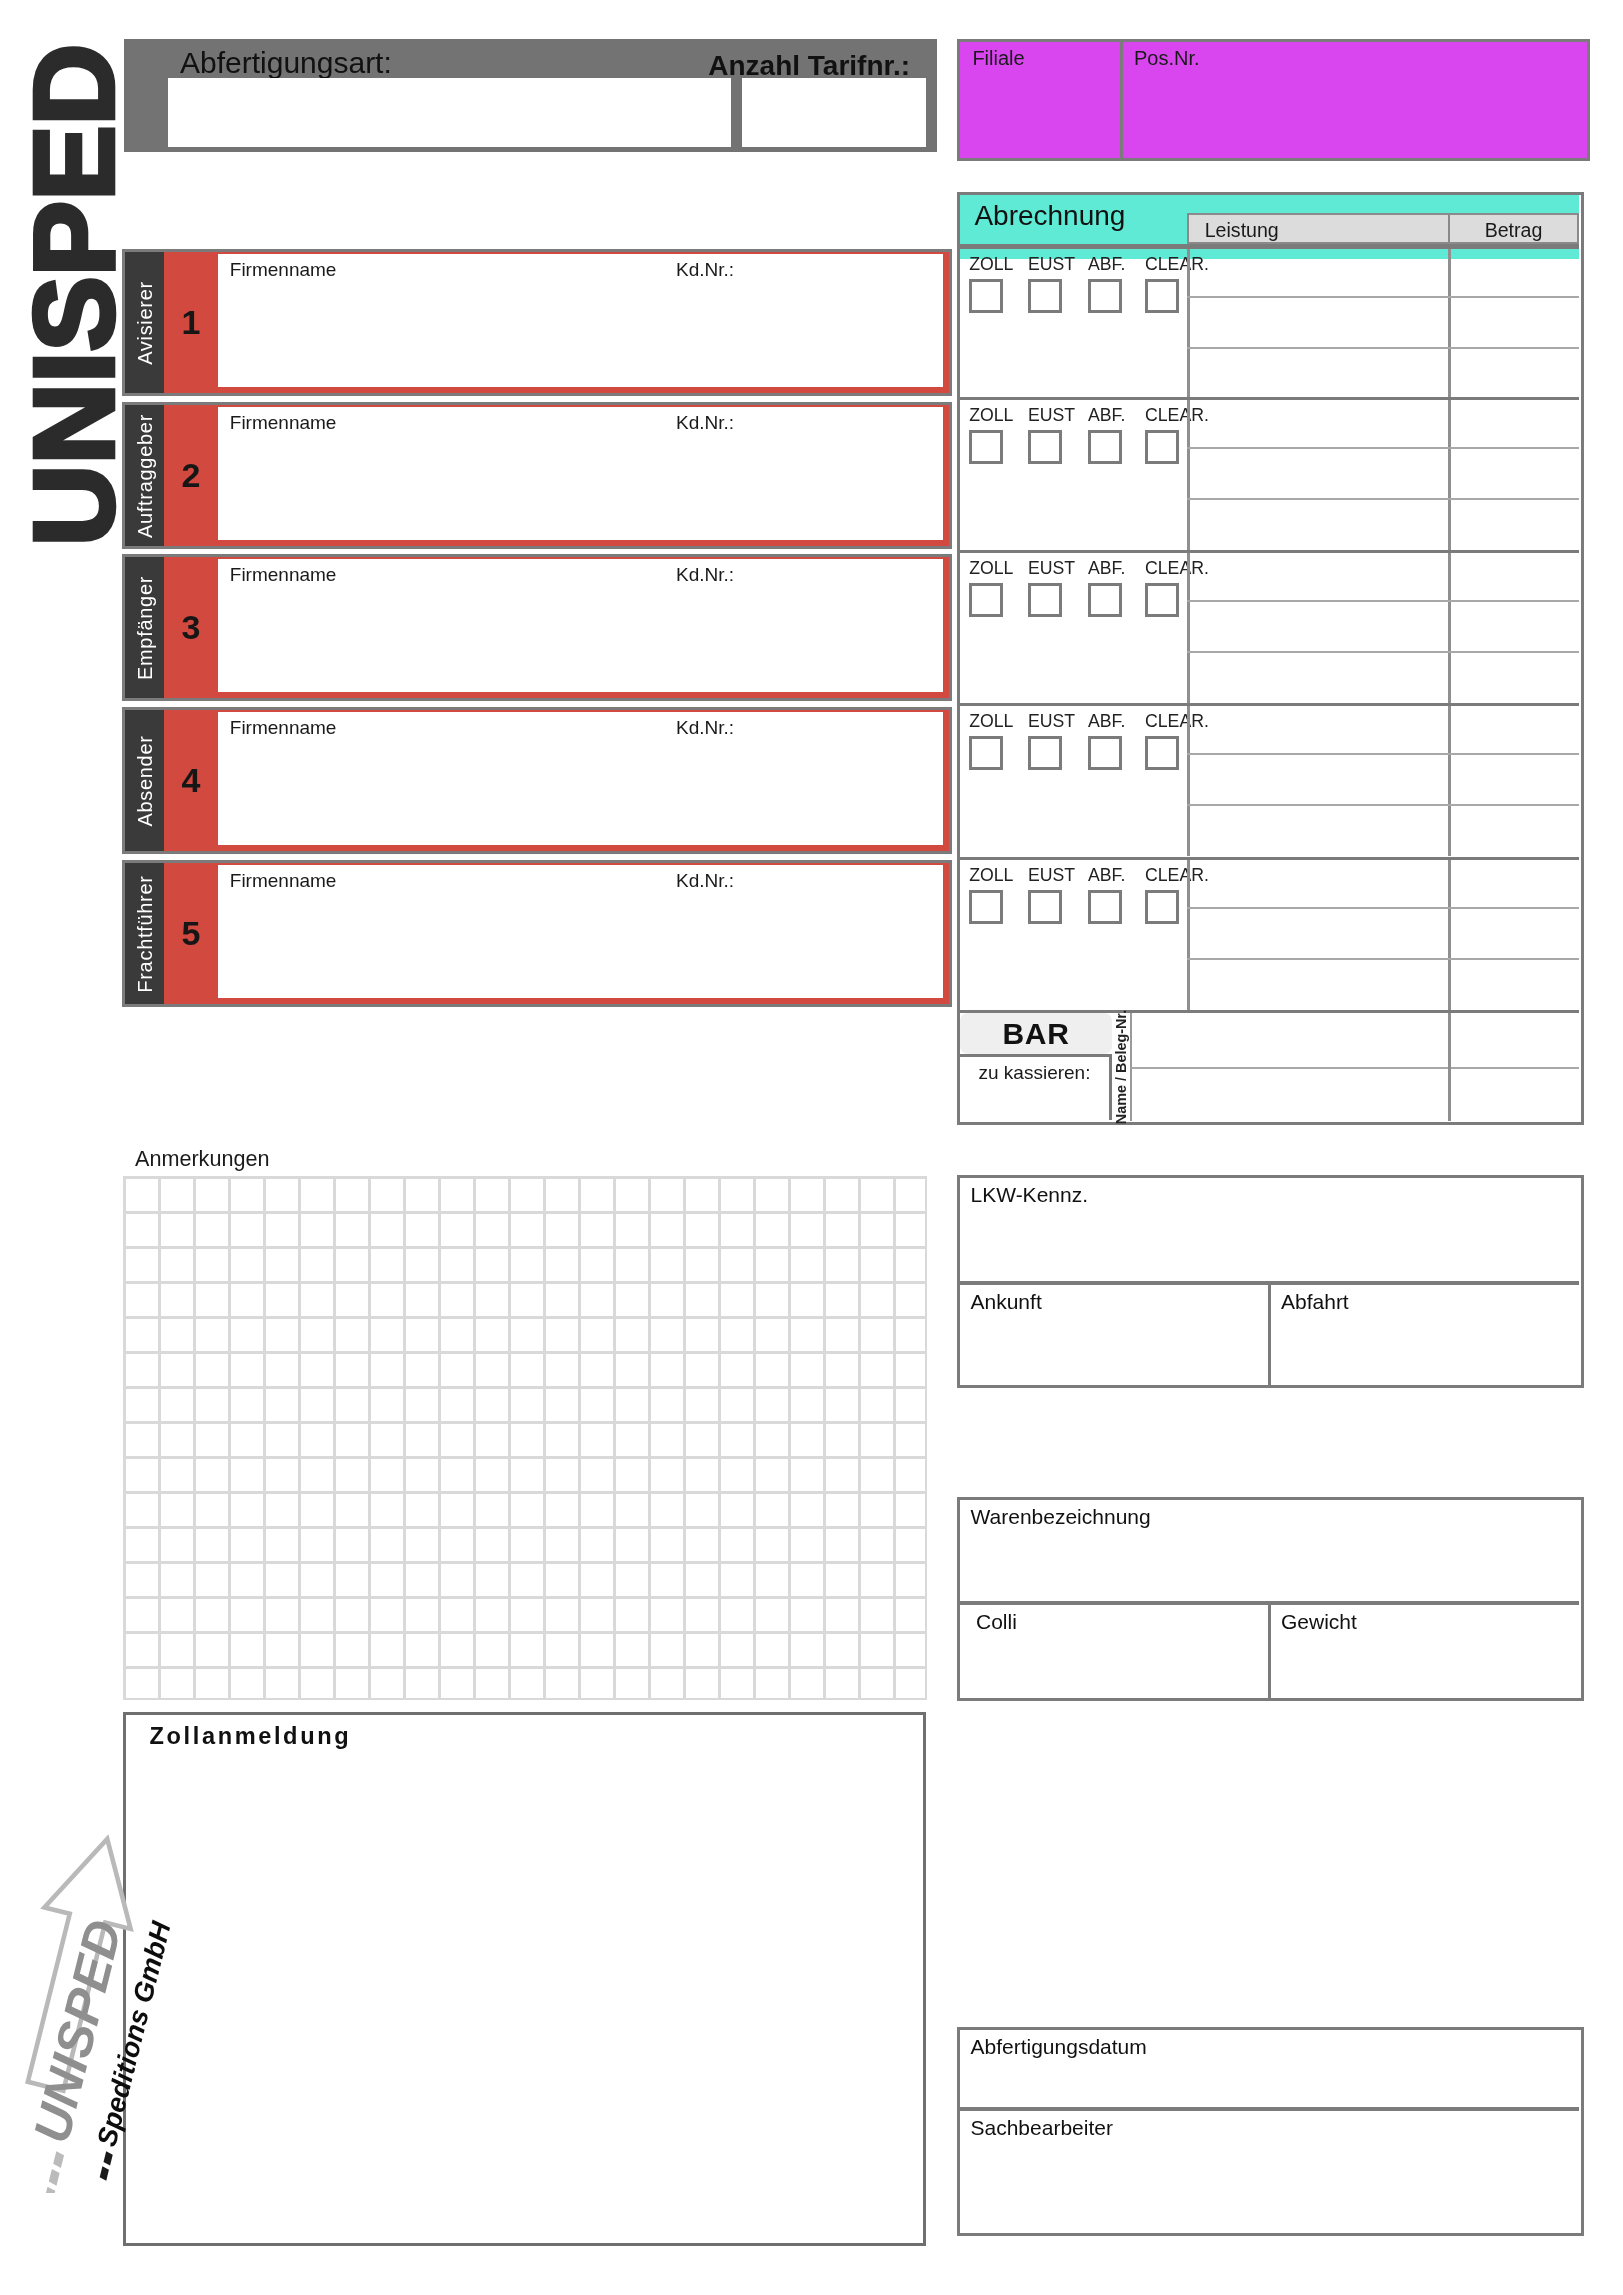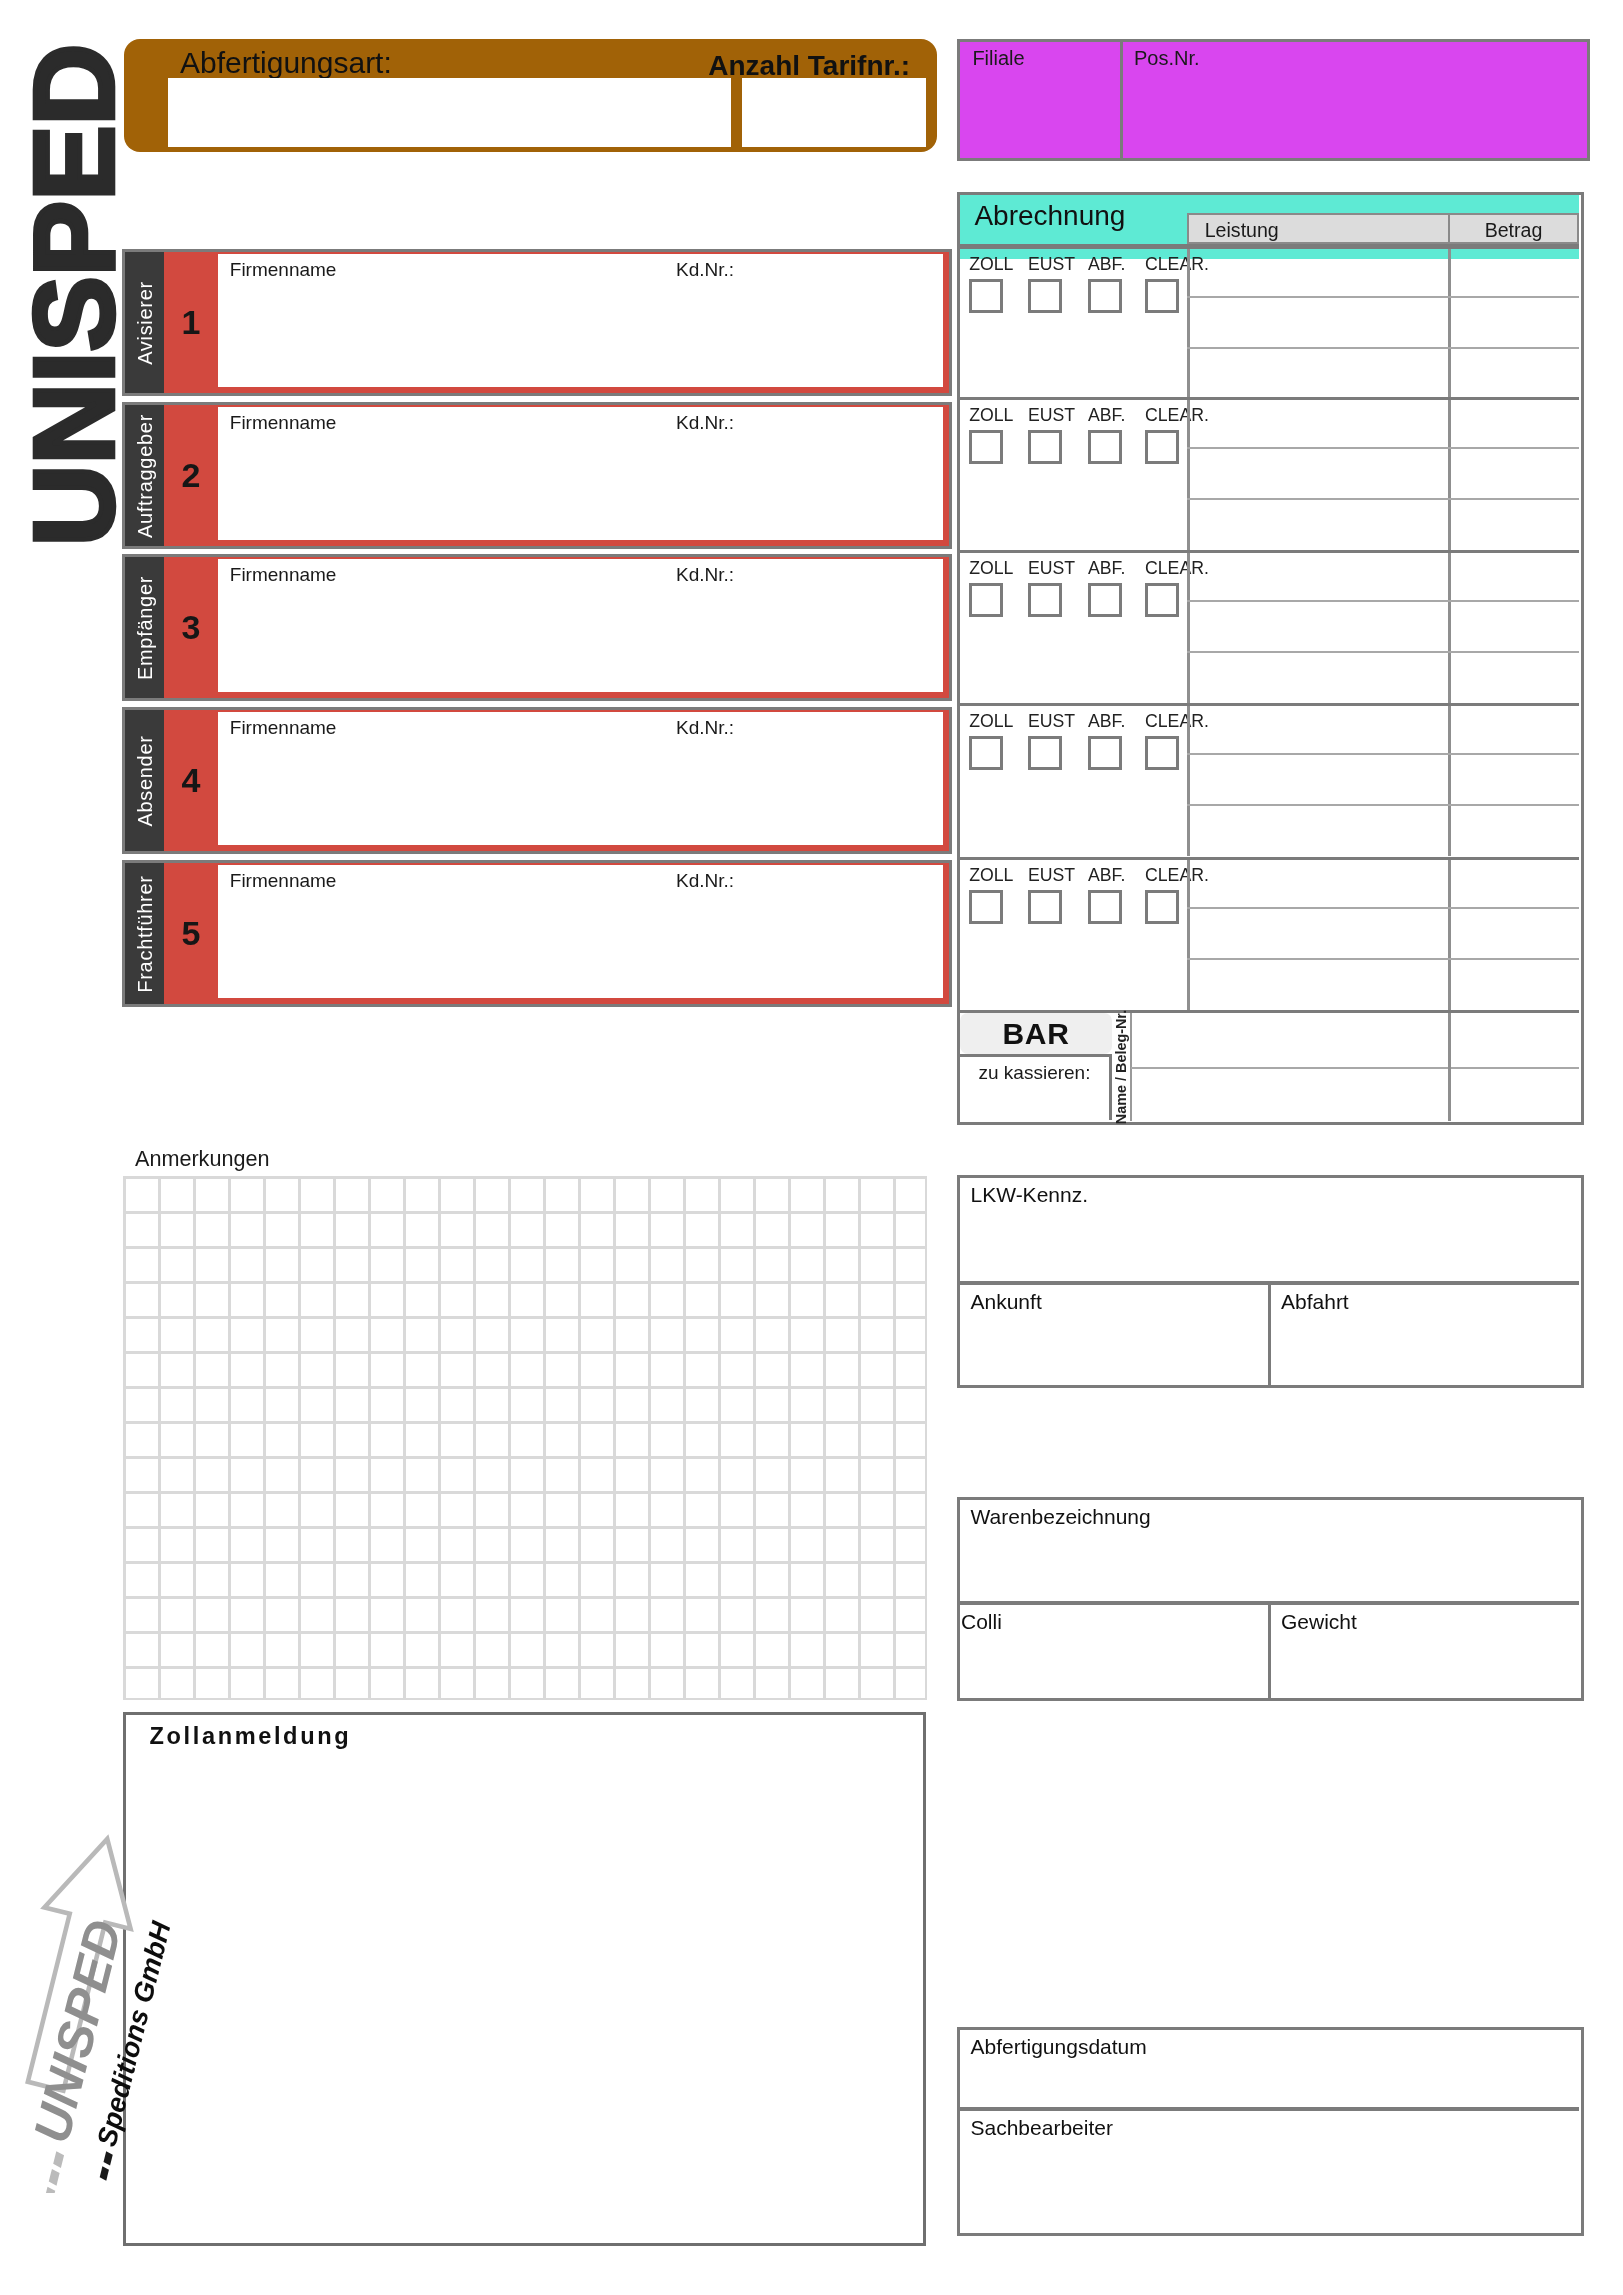--- a/index.html
+++ b/index.html
@@ -9,21 +9,21 @@
   
   .biglogo{position:absolute;left:23.6px;top:17px;width:101px;height:555px;}
   .biglogo span{
     position:absolute;left:50%;top:50%;
     transform:translate(-50%,-50%) rotate(-90deg);
     white-space:nowrap;font-size:113px;font-weight:bold;letter-spacing:0px;
     color:#2b2b2b;-webkit-text-stroke:4.6px #2b2b2b;
   }
 
   
-  .hdrband{position:absolute;left:124px;top:39px;width:813px;height:113px;background:#a16207;border-radius:16px;}
+  .hdrband{position:absolute;left:124px;top:39px;width:813px;height:113px;background:#737373;}
   .hdrband .lbl-abf{position:absolute;left:56px;top:6.5px;font-size:30px;color:#111;}
   .hdrband .lbl-anz{position:absolute;left:498px;top:10.5px;width:288px;text-align:right;font-size:28px;color:#111;font-weight:bold;}
   .inp{position:absolute;background:#fff;}
   .hdrband .inp1{left:44px;top:39px;width:563px;height:69px;}
   .hdrband .inp2{left:618px;top:39px;width:184px;height:69px;}
 
   
   .filbox{position:absolute;left:957px;top:39px;width:627px;height:116px;background:#d946ef;border:3.9px solid #7b7b7b;}
   .filbox .vdiv{position:absolute;left:160px;top:0;width:3.3px;height:100%;background:#7b7b7b;}
   .filbox .l1{position:absolute;left:12.4px;top:5.2px;font-size:20px;}
@@ -303,21 +303,21 @@
     <div class="lab" style="left:321px;top:112px;">Abfahrt</div>
     <div style="position:absolute;left:0;top:137px;width:308px;bottom:0;"></div>
     <div style="position:absolute;left:311px;top:137px;right:0;bottom:0;"></div>
   </div>
 
   <div class="gbox" style="top:1497px;height:204px;">
     <div class="lab" style="left:10.5px;top:5.2px;">Warenbezeichnung</div>
     <div style="position:absolute;left:0;top:29px;width:619px;height:72px;"></div>
     <div class="hdiv" style="top:101px;"></div>
     <div class="vdiv" style="top:105px;bottom:0;"></div>
-    <div class="lab" style="left:1px;top:110px;">Colli</div>
+    <div class="lab" style="left:16px;top:110px;">Colli</div>
     <div class="lab" style="left:321px;top:110px;">Gewicht</div>
     <div style="position:absolute;left:0;top:135px;width:308px;bottom:0;"></div>
     <div style="position:absolute;left:311px;top:135px;right:0;bottom:0;"></div>
   </div>
 
   <div class="zoll">
     <div class="lab">Zollanmeldung</div>
   </div>
 
   <div class="gbox" style="top:2027px;height:209px;">

